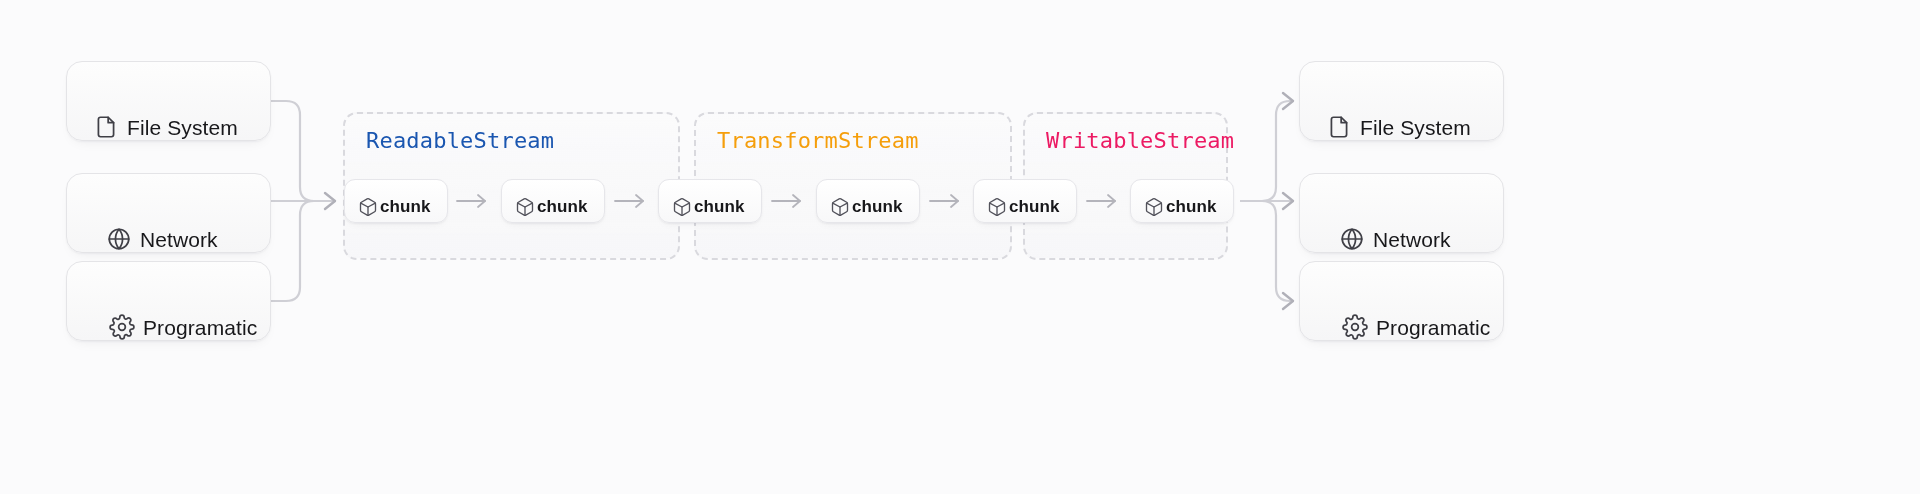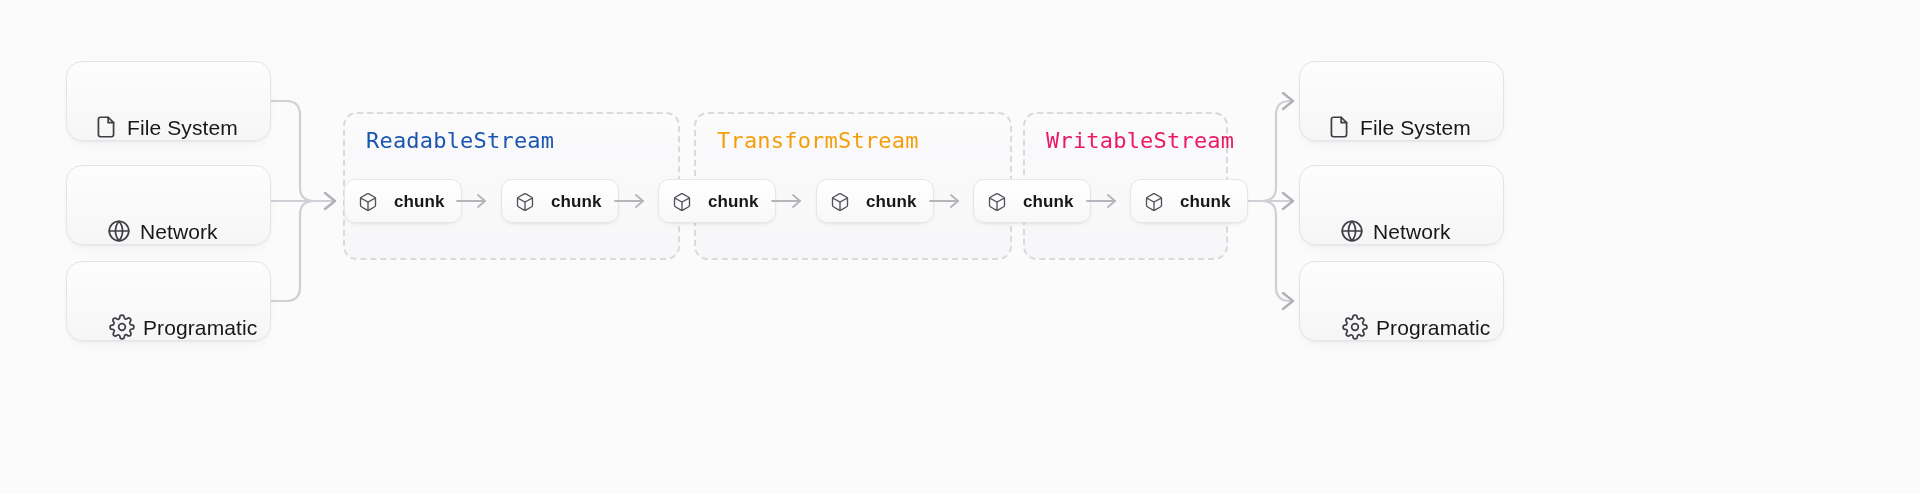--- a/index.html
+++ b/index.html
@@ -26,21 +26,21 @@
   }
   .endpoint .lbl{
     font-size:21px; color:#18181b; letter-spacing:.1px; white-space:nowrap;
   }
   .ep-icon{ width:26px; height:26px; flex:0 0 26px; color:#3f3f46; display:block; }
   .ep-icon svg{ width:26px; height:26px; display:block; }
 
   .left-col .endpoint{ left:66px; }
   .right-col .endpoint{ left:1299px; }
   .row-1{ top:61px; }
-  .row-2{ top:165px;padding-left:39px; }
+  .row-2{ top:173px;padding-left:39px; }
   .row-3{ top:261px;padding-left:42px; }
 
   
   .stream-box{
     position:absolute;
     top:112px; height:148px;
     border:2px dashed #d9d9de;
     border-radius:14px;
     background:linear-gradient(180deg, rgba(250,250,251,.85) 0%, rgba(244,244,246,.55) 100%);
   }
@@ -50,21 +50,21 @@
     font-size:22px; letter-spacing:.2px; white-space:nowrap;
   }
   #box-readable { left:343px; width:337px; }
   #box-transform{ left:694px; width:318px; }
   #box-writable { left:1023px; width:205px; }
 
   
   .chunk{
     position:absolute; top:179px;
     height:44px;
-    display:flex; align-items:flex-start; gap:16px;
+    display:flex; align-items:center; gap:2px;
     padding:12px 16px 0 13px;
     background:linear-gradient(180deg,#ffffff 0%,#f8f8f9 100%);
     border:1px solid #e6e6ea;
     border-radius:11px;
     box-shadow:0 1px 2px rgba(16,24,40,.05), 0 5px 12px -8px rgba(16,24,40,.12);
   }
   .chunk .ctxt{ font-size:17px; font-weight:700; color:#18181b; letter-spacing:.1px; }
   .cube{ width:20px; height:20px; flex:0 0 20px; color:#52525b; display:block; }
   .cube svg{ width:20px; height:20px; display:block; }
 

